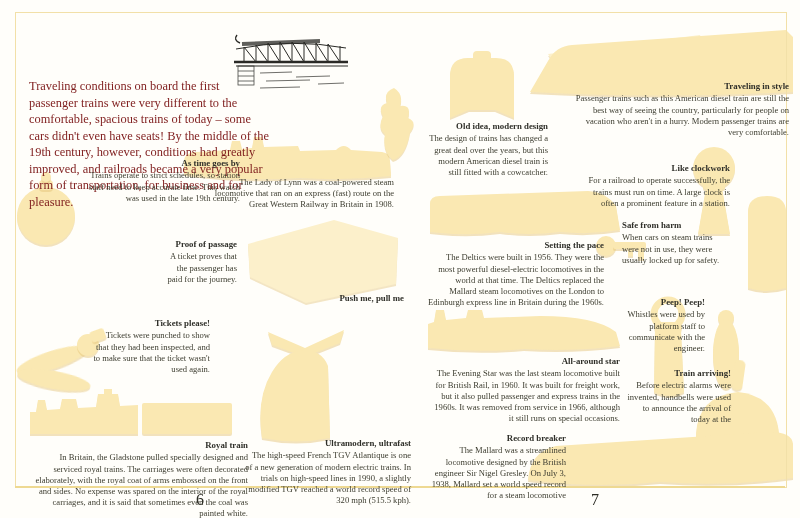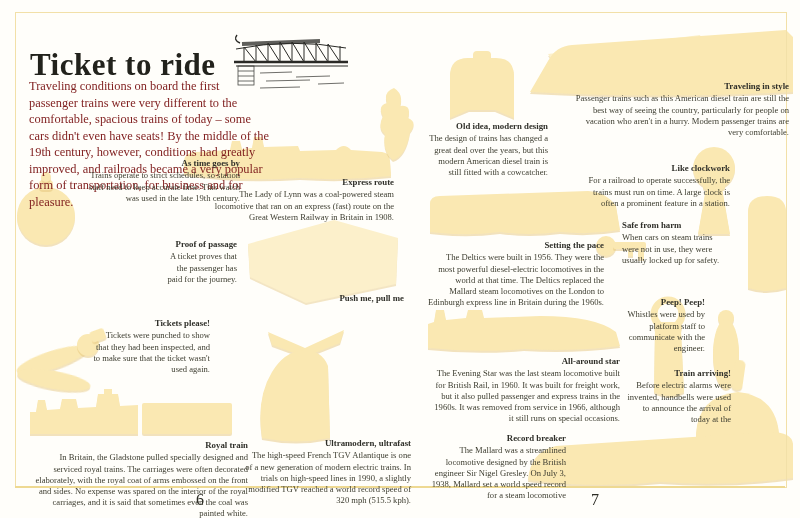--- a/index.html
+++ b/index.html
@@ -96,29 +96,27 @@
     <g stroke="#2a2a26" stroke-width=".8" fill="none" opacity=".85">
       <rect x="8" y="33" width="16" height="19"></rect>
       <path d="M8,38 L24,38 M8,43 L24,43 M8,48 L24,48"></path>
       <path d="M30,40 L62,39 M66,44 L100,43 M36,48 L80,47 M88,51 L114,50 M30,55 L70,54"></path>
     </g>
   </svg>
 
   <div class="frame"></div>
   <div class="rule"></div>
 
-  <h1 class="page-title">Ticket to ride</h1>
   <p class="intro">Traveling conditions on board the first passenger trains were very different to the comfortable, spacious trains of today – some cars didn't even have seats! By the middle of the 19th century, however, conditions had greatly improved, and railroads became a very popular form of transportation, for business and for pleasure.</p>
 
   <div class="cap" style="left:88px;top:158px;width:152px">
     <div class="cap-h">As time goes by</div>
     <div class="cap-b">Trains operate to strict schedules, so station staff need to keep accurate time. This watch was used in the late 19th century.</div>
   </div>
   <div class="cap" style="left:208px;top:177px;width:186px">
-    <div class="cap-h">Express route</div>
     <div class="cap-b">The Lady of Lynn was a coal-powered steam locomotive that ran on an express (fast) route on the Great Western Railway in Britain in 1908.</div>
   </div>
   <div class="cap" style="left:163px;top:239px;width:74px">
     <div class="cap-h">Proof of passage</div>
     <div class="cap-b">A ticket proves that the passenger has paid for the journey.</div>
   </div>
   <div class="cap" style="left:228px;top:293px;width:176px">
     <div class="cap-h">Push me, pull me</div>
   </div>
   <div class="cap" style="left:92px;top:318px;width:118px">

